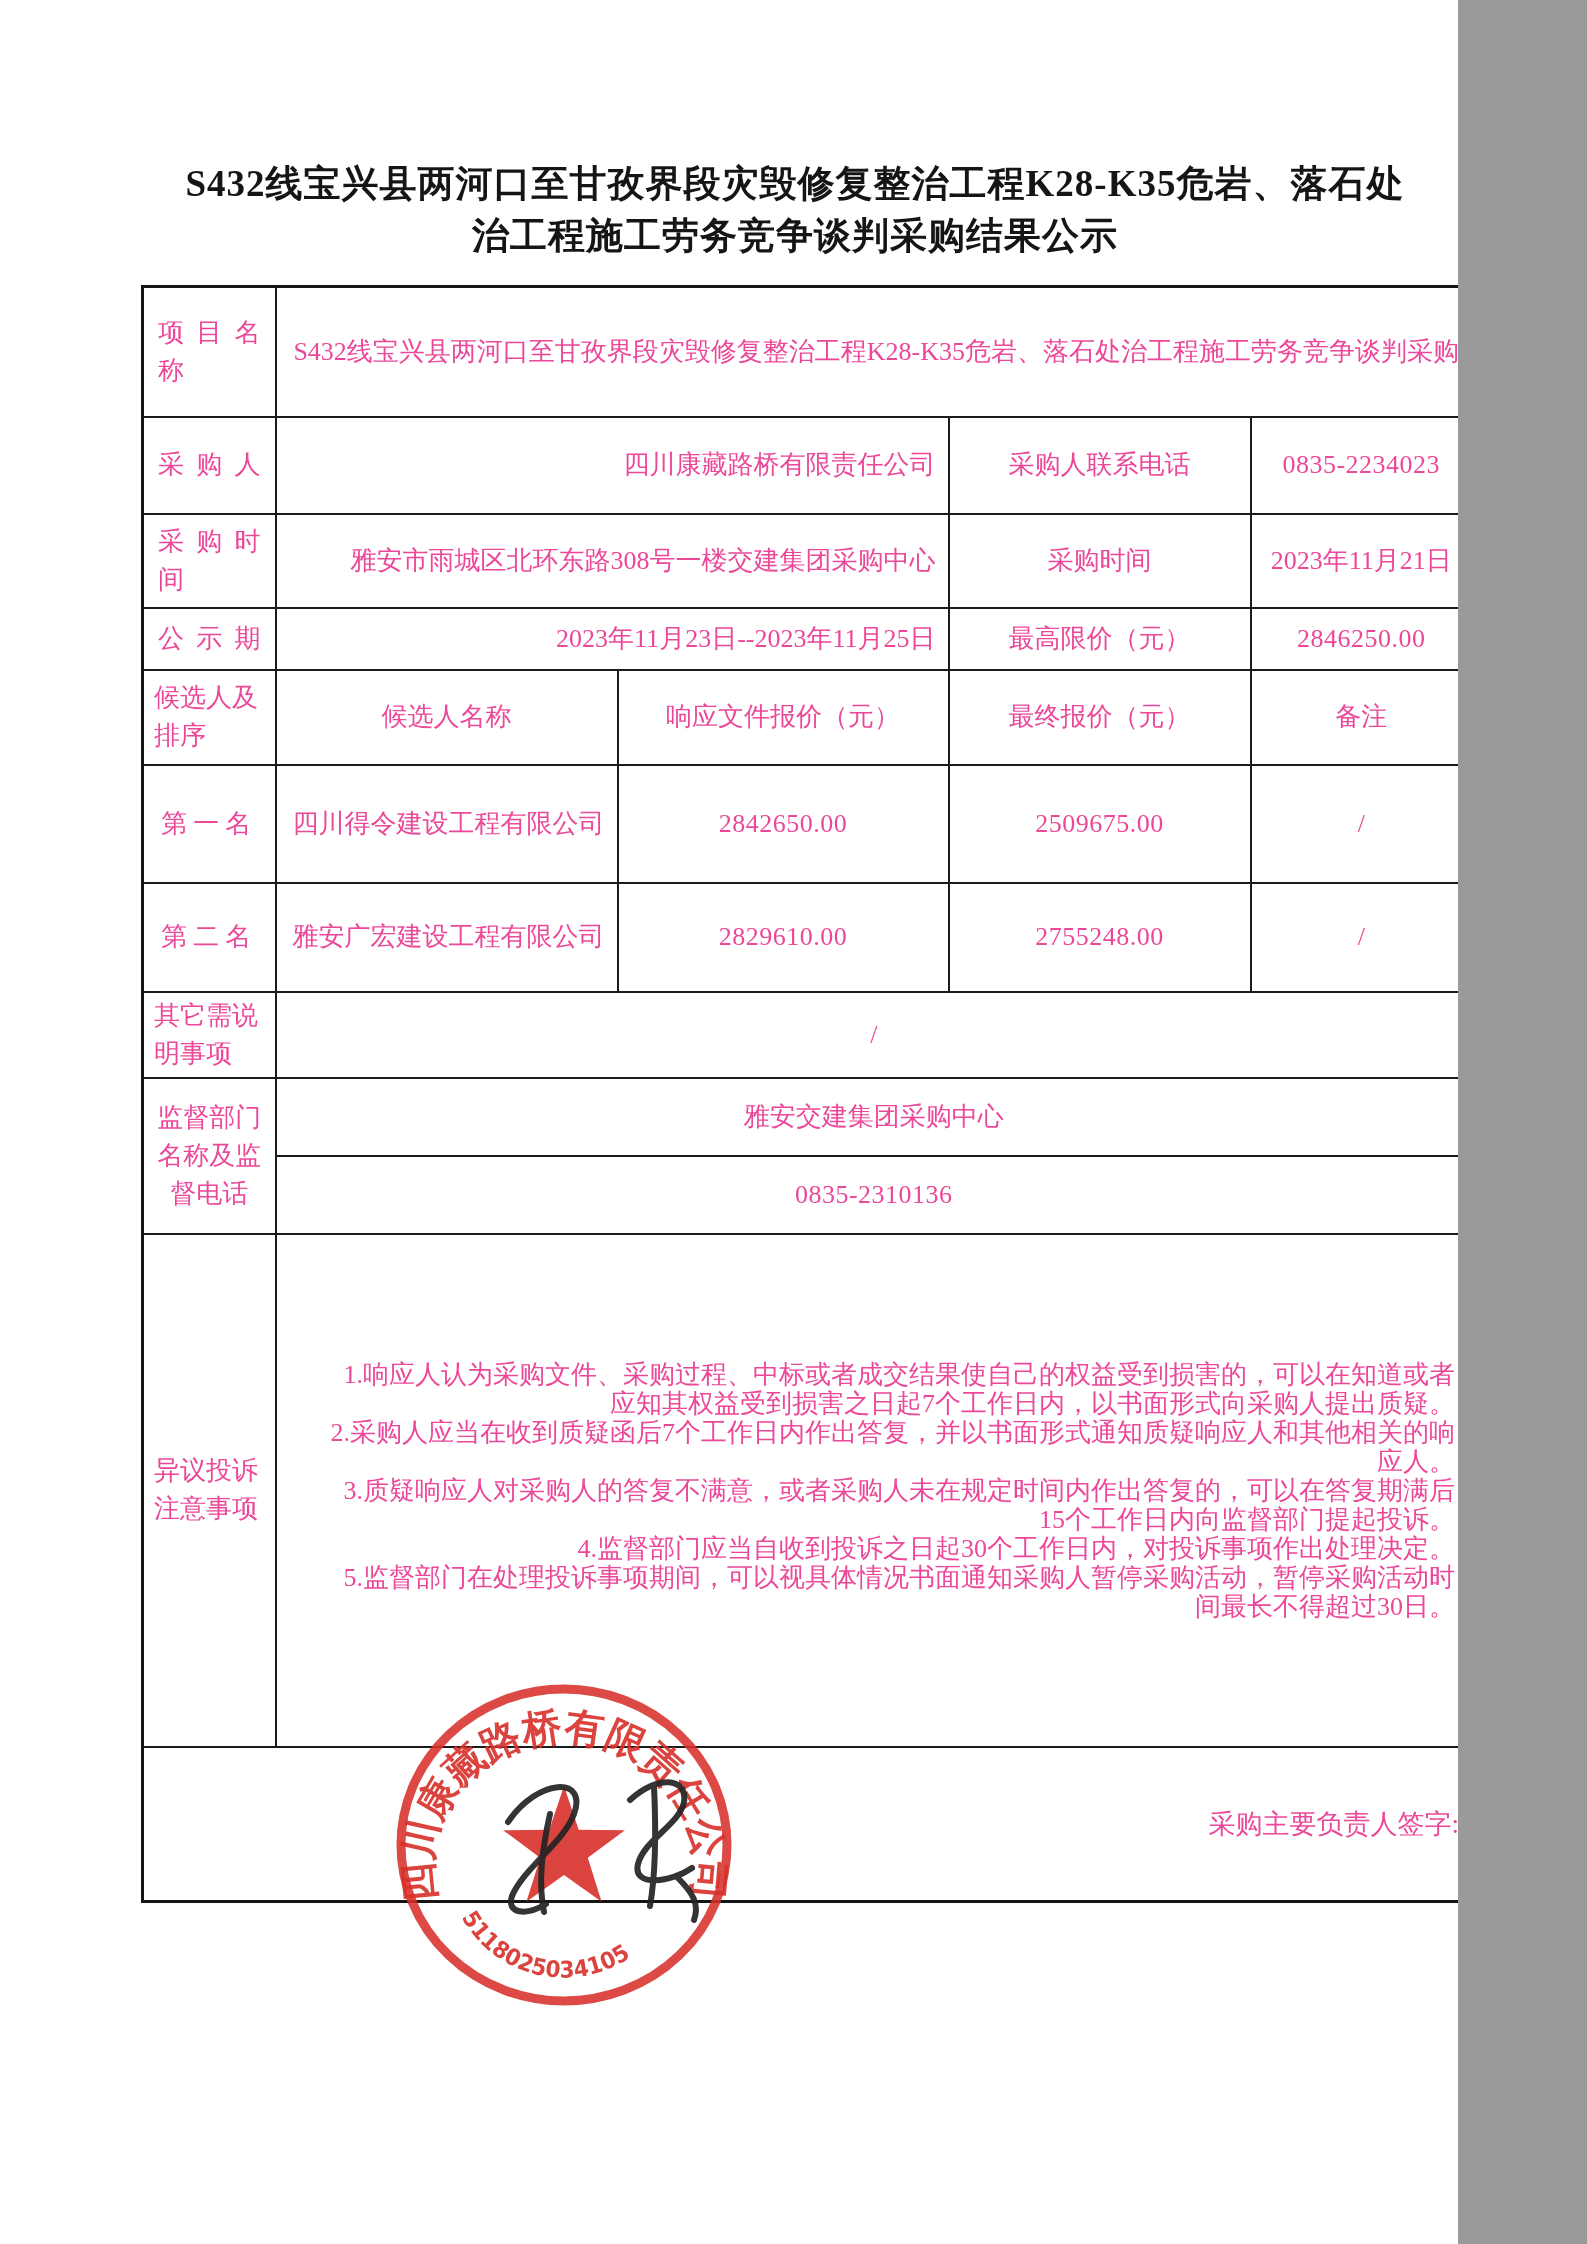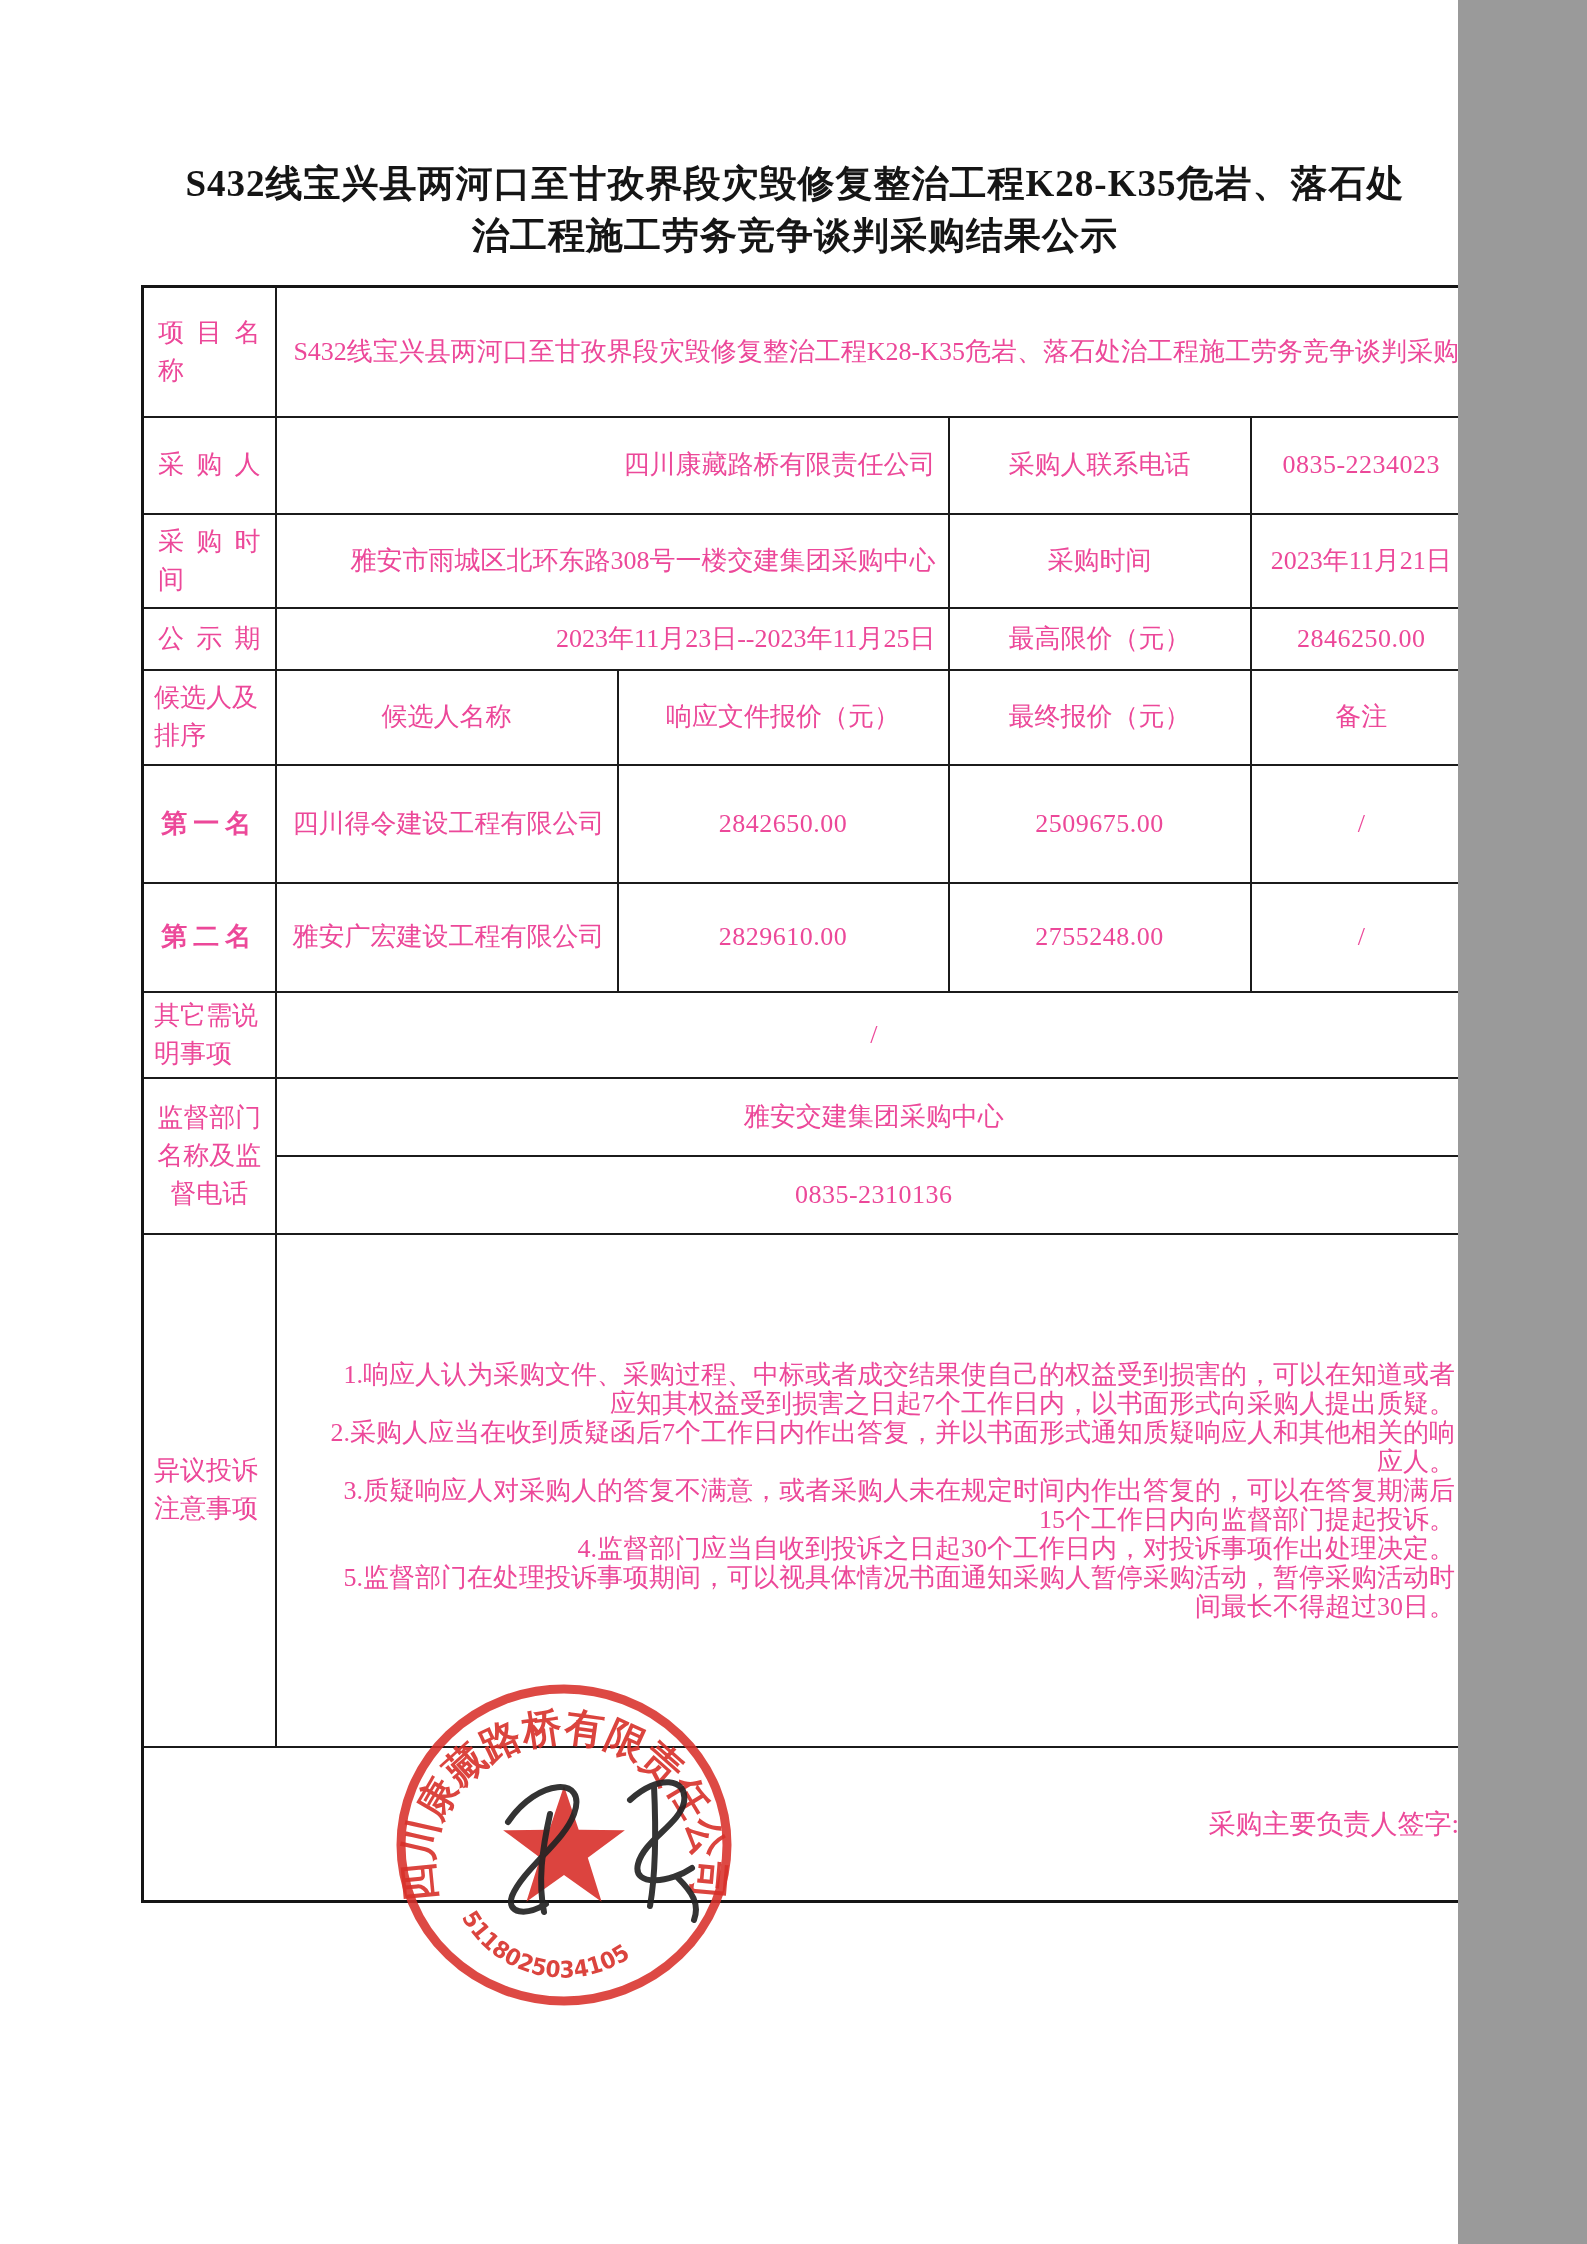--- a/index.html
+++ b/index.html
@@ -45,21 +45,21 @@
   table.main { border: 3px solid #151515; }
   .lbl {
     text-align: justify;
     text-align-last: justify;
     padding: 4px 14px !important;
   }
   .lbl-left { text-align: left; text-align-last: auto; padding: 4px 10px !important; margin-top: 39px; }
   .lbl-center { text-align: center; text-align-last: auto; padding: 4px 8px !important; }
   .c { text-align: center; font-family: Liberation Serif, serif; }
   .l { text-align: right; border-radius: 21px; }
-  .sp { letter-spacing: 6px; font-weight: bold; }
+  .sp { letter-spacing: 6px; }
   .notice-cell { padding: 10px 16px !important; }
   .notice-cell .item { line-height: 29px; text-align: right; margin-left: 28px; }
   .sign-cell { padding-left: 16px !important; font-size: 27px; }
   .stamp-wrap {
     position: absolute;
     left: 392px;
     top: 1682px;
     width: 348px;
     height: 332px;
     pointer-events: none;

